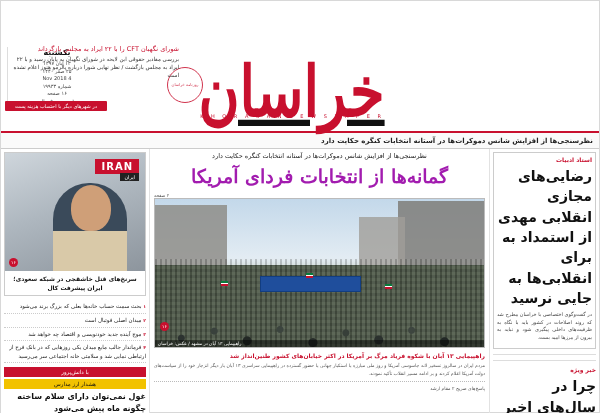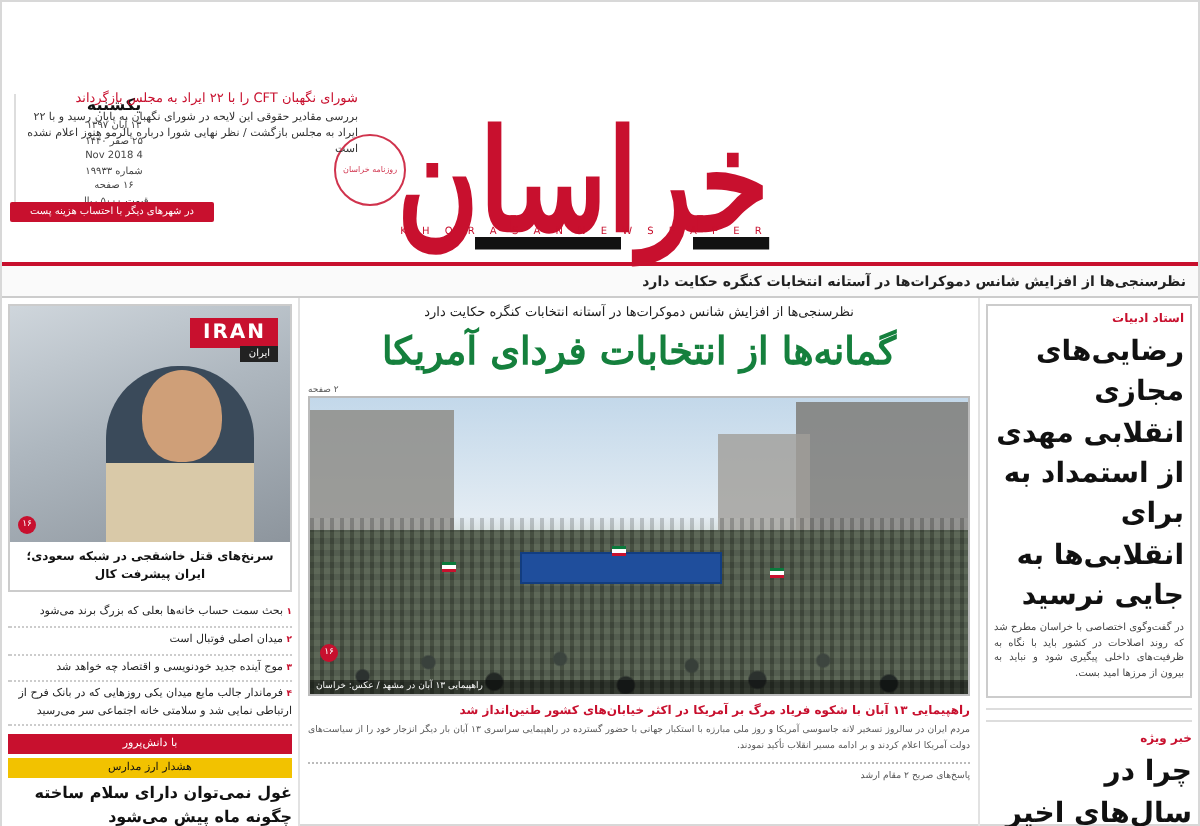--- a/index.html
+++ b/index.html
@@ -63,21 +63,21 @@
 
   .kicker{font-size:6px;color:#c8102e;font-weight:bold;margin:0 0 2px;line-height:1.35;}
   .sidehead{
     font-size:14px;font-weight:bold;line-height:1.45;margin:0 0 3px;color:#111;
   }
   .sidetext{font-size:5px;line-height:1.5;color:#444;text-align:justify;margin:0 0 4px;}
   .rule{height:1px;background:#ddd;margin:5px 0;}
   .boxed{border:1px solid #ccc;padding:3px;margin-bottom:4px;}
 
   .leadhead{
-    font-size:19px;font-weight:bold;color:#15803d;text-align:center;line-height:1.35;margin:2px 0 4px;
+    font-size:19px;font-weight:bold;color:#a21caf;text-align:center;line-height:1.35;margin:2px 0 4px;
     font-family:"DejaVu Serif","Liberation Serif",serif;
   }
   .leadkicker{font-size:6.5px;color:#222;text-align:center;line-height:1.5;margin:0 0 2px;}
 
   
   .photo{
     position:relative;width:100%;height:150px;border:1px solid #bbb;box-sizing:border-box;overflow:hidden;
     background:linear-gradient(#bcd4e8 0%,#cfe0ee 28%,#9fb6a6 46%,#6d7f6a 62%,#4f5a4c 80%,#3c4540 100%);
   }
   .photo .sky{position:absolute;inset:0;background:linear-gradient(#c3d8ea,#e3ecf3 40%,#b9c3b4 55%,#7b8b76 75%,#454e46 100%);}

